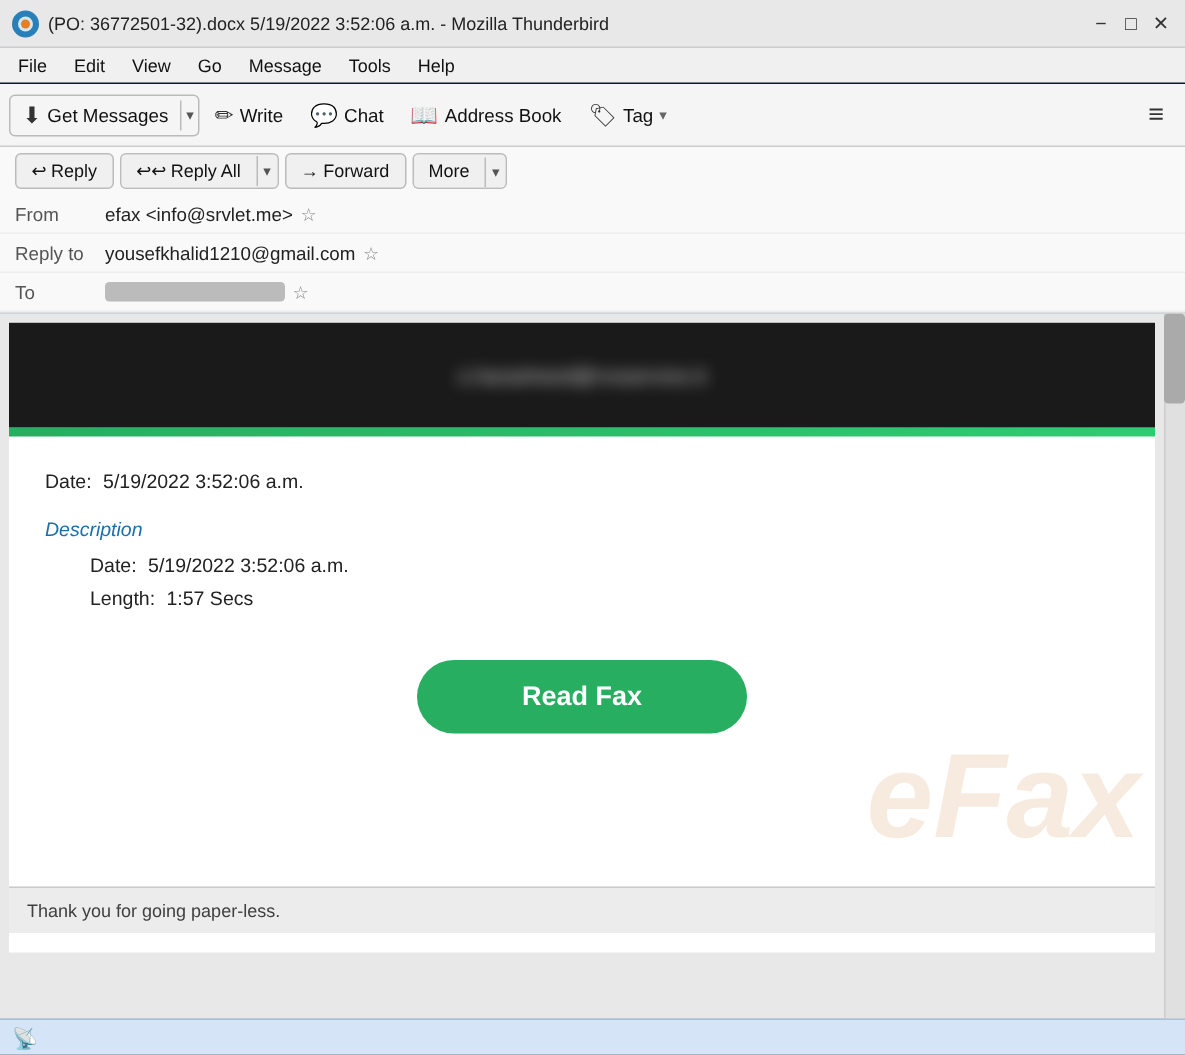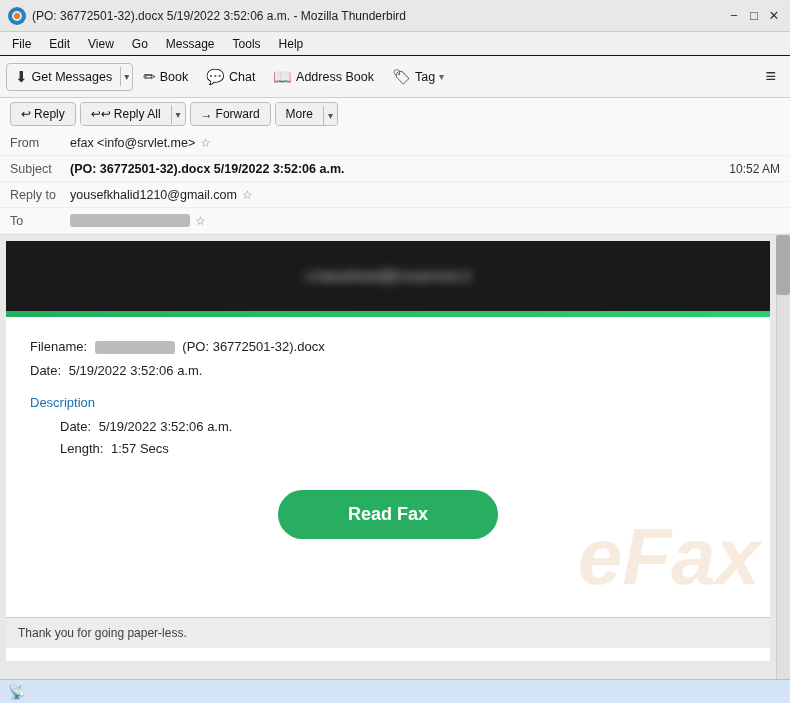--- a/index.html
+++ b/index.html
@@ -302,20 +302,21 @@
     .fax-line span.blurred-text {
       width: 100px;
     }
     .description-link {
       color: #1a6fad;
       text-decoration: none;
       font-size: 13px;
       margin-top: 10px;
       display: inline-block;
       cursor: pointer;
+      font-style: italic;
     }
     .fax-sub-details {
       margin-left: 30px;
       margin-top: 6px;
     }
     .fax-sub-line {
       font-size: 13px;
       color: #222;
       line-height: 1.7;
     }
@@ -392,21 +393,21 @@
   <div class="get-messages-group">
     <button class="toolbar-btn">
       <span class="icon">⬇</span>
       <span>Get Messages</span>
     </button>
     <span class="toolbar-btn-arrow">▾</span>
   </div>
 
   <button class="toolbar-btn">
     <span class="icon">✏</span>
-    <span>Book</span>
+    <span>Write</span>
   </button>
 
   <button class="toolbar-btn">
     <span class="icon">💬</span>
     <span>Chat</span>
   </button>
 
   <button class="toolbar-btn">
     <span class="icon">📖</span>
     <span>Address Book</span>
@@ -449,25 +450,20 @@
       <span class="btn-arrow">▾</span>
     </div>
   </div>
 
   <div class="email-meta-row">
     <span class="email-label">From</span>
     <span class="email-value">efax &lt;info@srvlet.me&gt;</span>
     <span class="star-icon">☆</span>
   </div>
 
-  <div class="email-meta-row">
-    <span class="email-label">Subject</span>
-    <span class="email-subject">(PO: 36772501-32).docx 5/19/2022 3:52:06 a.m.</span>
-    <span class="time-display">10:52 AM</span>
-  </div>
 
   <div class="email-meta-row">
     <span class="email-label">Reply to</span>
     <span class="email-value">yousefkhalid1210@gmail.com</span>
     <span class="star-icon">☆</span>
   </div>
 
   <div class="email-meta-row">
     <span class="email-label">To</span>
     <span class="blurred-text" style="width:120px;"></span>
@@ -480,25 +476,20 @@
 
     <div class="email-banner">
       <span class="banner-email">s.harasheed@rvsservice.it</span>
     </div>
     <div class="green-bar"></div>
 
     <div class="fax-details">
       <div class="watermark">eFax</div>
 
 
-      <div class="fax-line">
-        <span>Filename:</span>
-        <span class="blurred-text" style="width:80px; margin-left:4px; margin-right:4px;"></span>
-        <span>(PO: 36772501-32).docx</span>
-      </div>
 
       <div class="fax-line">
         <span>Date:</span>
         <span style="margin-left:4px;">5/19/2022 3:52:06 a.m.</span>
       </div>
 
 
       <a class="description-link">Description</a>
 
       <div class="fax-sub-details">

